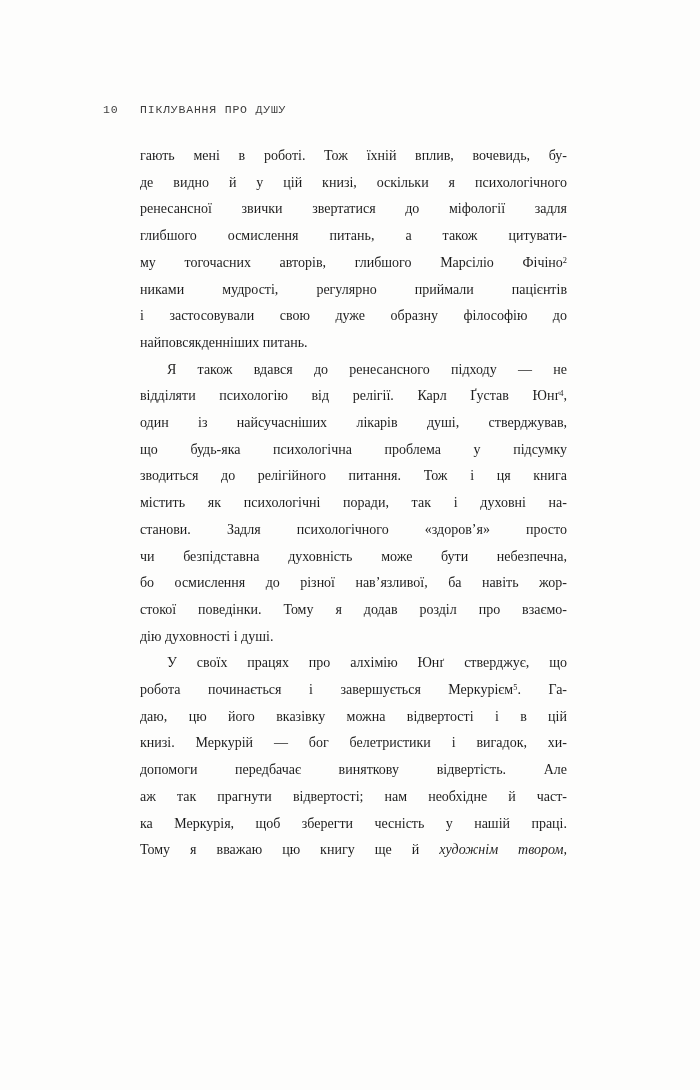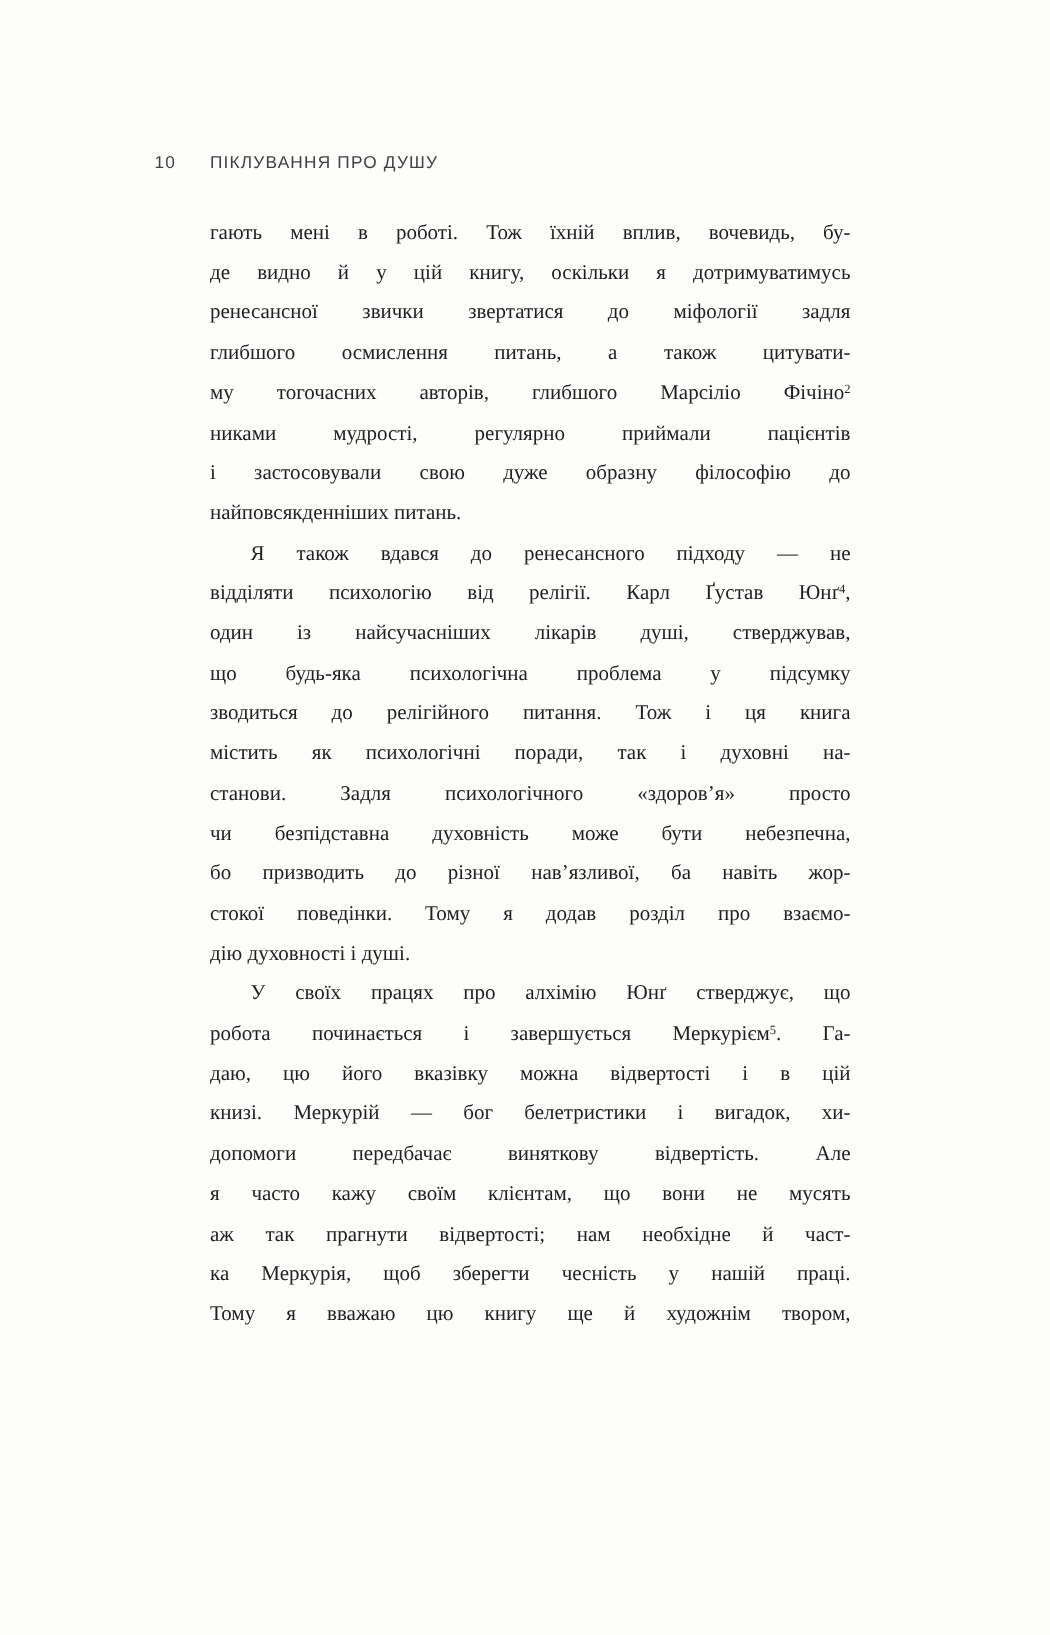--- a/index.html
+++ b/index.html
@@ -15,21 +15,21 @@
     background: #fdfdfc;
     overflow: hidden;
     font-family: "Liberation Serif", "DejaVu Serif", serif;
     color: #1e1e1e;
   }
   .header {
     position: absolute;
     left: 103px;
     top: 103px;
     width: 460px;
-    font-family: Liberation Sans, sans-serif;
+    font-family: Liberation Mono, monospace;
     font-size: 11.5px;
     letter-spacing: 0.8px;
     color: #3f3f3f;
     white-space: nowrap;
   }
   .page-number {
     display: inline-block;
     width: 37px;
   }
   .header-title {
@@ -58,58 +58,58 @@
     text-indent: 27px;
   }
   .line sup {
     font-size: 0.6em;
     line-height: 0;
     vertical-align: baseline;
     position: relative;
     top: -0.5em;
   }
   .italic {
+    font-style: italic;
   }
 </style>
 </head>
 <body>
 
 <div class="page">
   <div class="header">
     <span class="page-number">10</span><span class="header-title">ПІКЛУВАННЯ ПРО ДУШУ</span>
   </div>
   <div class="text-block">
       <div class="paragraph">
         <div class="line">гають мені в роботі. Тож їхній вплив, вочевидь, бу-</div>
-        <div class="line">де видно й у цій книгу, оскільки я дотримуватимусь</div>
+        <div class="line">де видно й у цій книзі, оскільки я психологічного</div>
         <div class="line">ренесансної звички звертатися до міфології задля</div>
         <div class="line">глибшого осмислення питань, а також цитувати-</div>
         <div class="line"><span>му тогочасних авторів, глибшого Марсіліо Фічіно</span><sup>2</sup></div>
         <div class="line">никами мудрості, регулярно приймали пацієнтів</div>
         <div class="line">і застосовували свою дуже образну філософію до</div>
         <div class="line end">найповсякденніших питань.</div>
       </div>
       <div class="paragraph">
         <div class="line indent">Я також вдався до ренесансного підходу — не</div>
         <div class="line"><span>відділяти психологію від релігії. Карл Ґустав Юнґ</span><sup>4</sup><span>,</span></div>
         <div class="line">один із найсучасніших лікарів душі, стверджував,</div>
         <div class="line">що будь-яка психологічна проблема у підсумку</div>
         <div class="line">зводиться до релігійного питання. Тож і ця книга</div>
         <div class="line">містить як психологічні поради, так і духовні на-</div>
         <div class="line">станови. Задля психологічного «здоров’я» просто</div>
         <div class="line">чи безпідставна духовність може бути небезпечна,</div>
-        <div class="line">бо призводить до різної нав’язливої, ба навіть жор-</div>
+        <div class="line">бо осмислення до різної нав’язливої, ба навіть жор-</div>
         <div class="line">стокої поведінки. Тому я додав розділ про взаємо-</div>
         <div class="line end">дію духовності і душі.</div>
       </div>
       <div class="paragraph">
         <div class="line indent">У своїх працях про алхімію Юнґ стверджує, що</div>
         <div class="line"><span>робота починається і завершується Меркурієм</span><sup>5</sup><span>. Га-</span></div>
         <div class="line">даю, цю його вказівку можна відвертості і в цій</div>
         <div class="line">книзі. Меркурій — бог белетристики і вигадок, хи-</div>
         <div class="line">допомоги передбачає виняткову відвертість. Але</div>
-        <div class="line">я часто кажу своїм клієнтам, що вони не мусять</div>
         <div class="line">аж так прагнути відвертості; нам необхідне й част-</div>
         <div class="line">ка Меркурія, щоб зберегти чесність у нашій праці.</div>
         <div class="line"><span>Тому я вважаю цю книгу ще й </span><span class="italic">художнім твором,</span></div>
       </div>
     </div>
 </div>
 
 </body></html>

